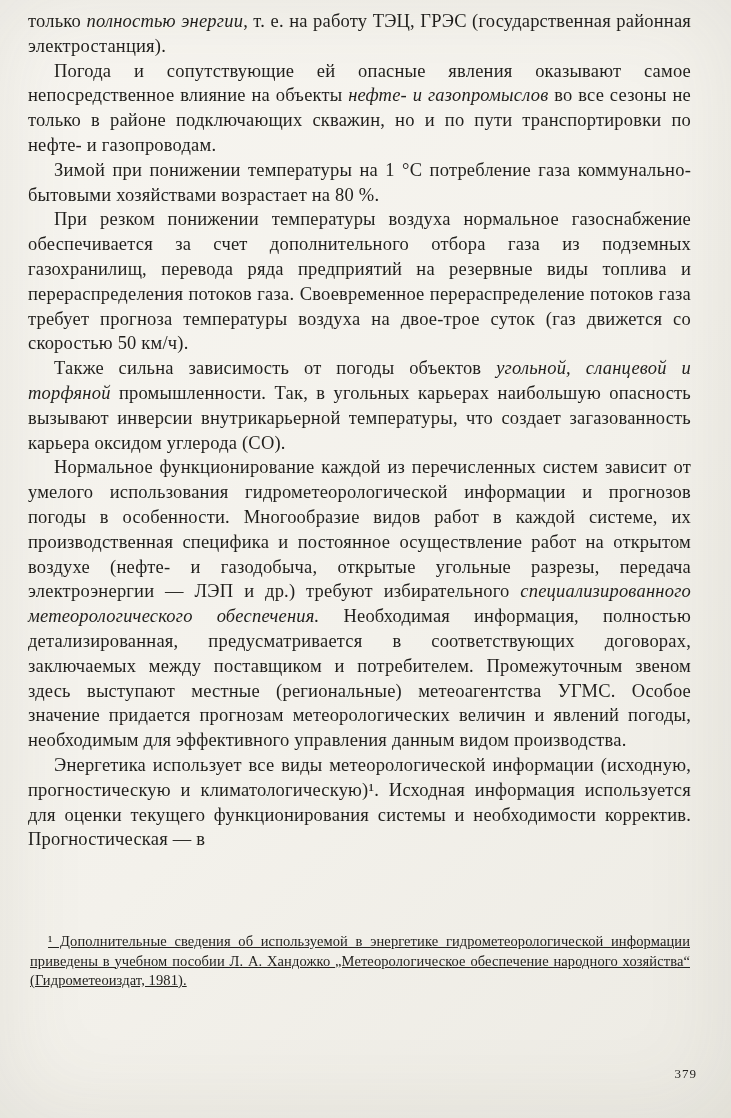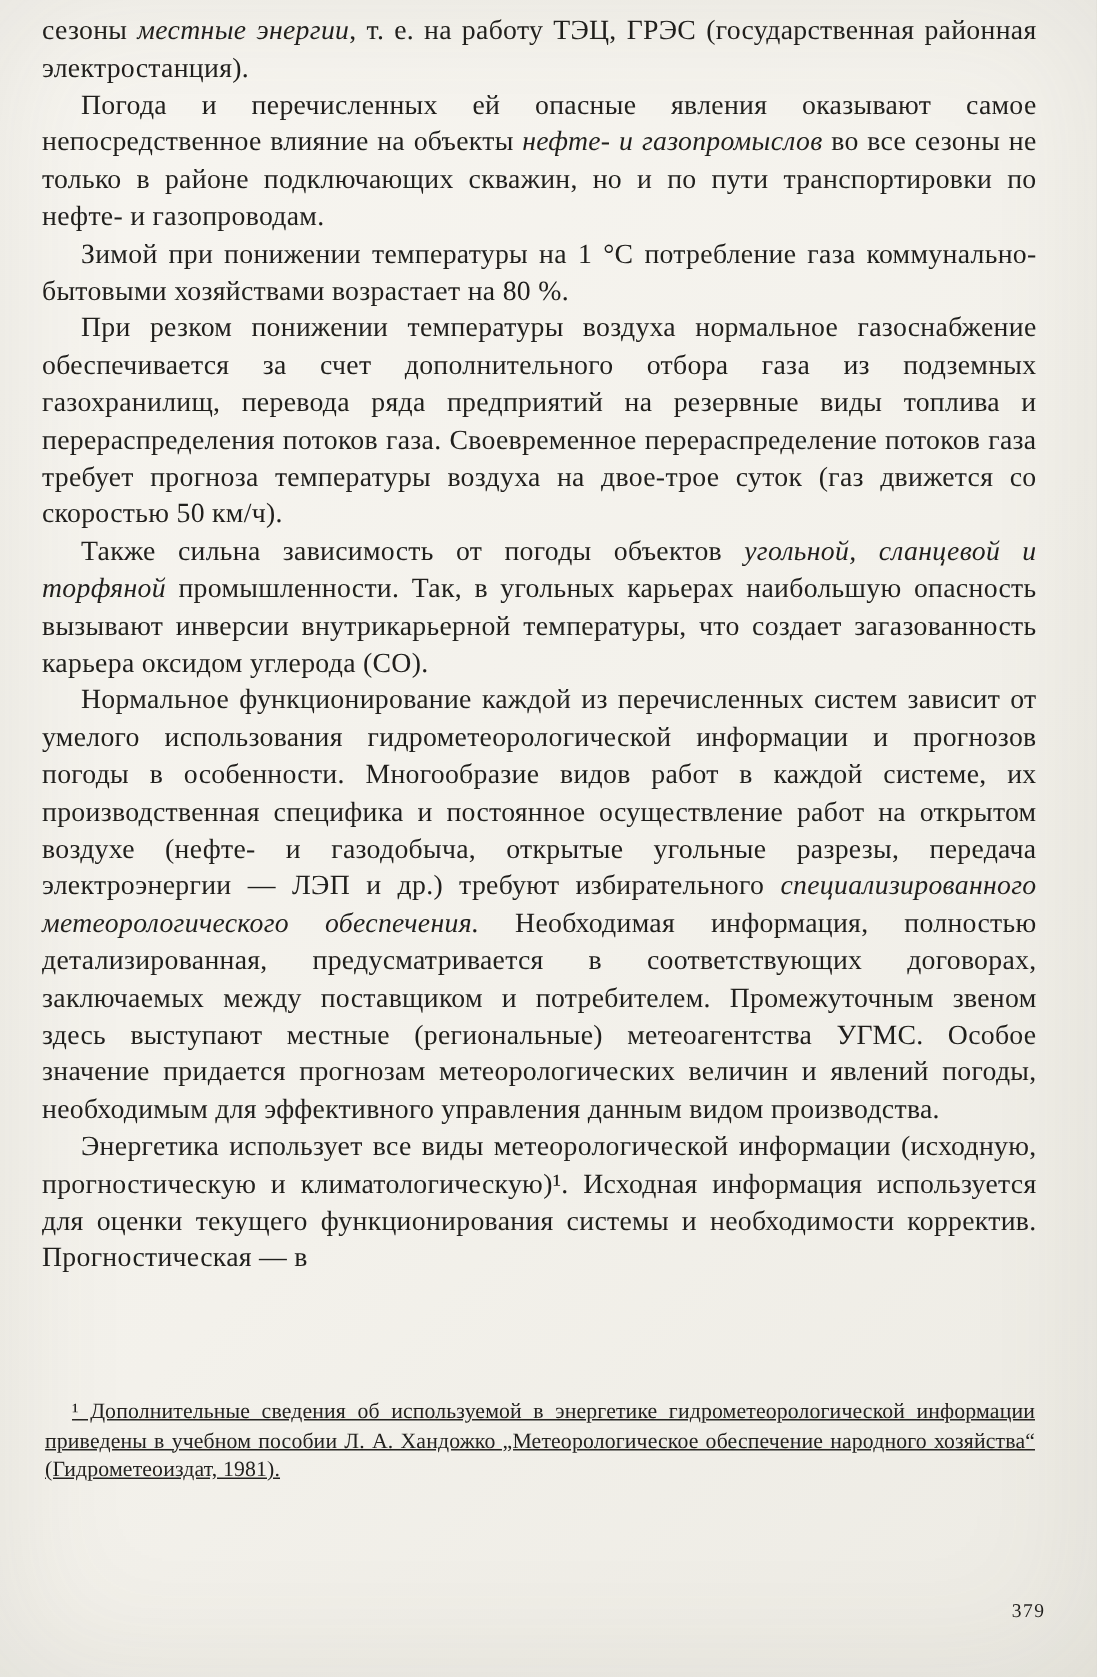--- a/index.html
+++ b/index.html
@@ -46,22 +46,22 @@
     font-size:13px;
     letter-spacing:1px;
   }
 </style>
 </head>
 <body>
 
 <div class="page">
 
   <div class="body-text">
-    <p class="para first"><span>сезоны </span><span class="it">местные энергии</span><span>, т. е. на работу ТЭЦ, ГРЭС (государственная районная электростанция).</span></p>
-    <p class="para"><span>Погода и перечисленных ей опасные явления оказывают самое непосредственное влияние на объекты </span><span class="it">нефте- и газопромыслов</span><span> во все сезоны не только в районе подключающих скважин, но и по пути транспортировки по нефте- и газопроводам.</span></p>
+    <p class="para first"><span>только </span><span class="it">полностью энергии</span><span>, т. е. на работу ТЭЦ, ГРЭС (государственная районная электростанция).</span></p>
+    <p class="para"><span>Погода и сопутствующие ей опасные явления оказывают самое непосредственное влияние на объекты </span><span class="it">нефте- и газопромыслов</span><span> во все сезоны не только в районе подключающих скважин, но и по пути транспортировки по нефте- и газопроводам.</span></p>
     <p class="para"><span>Зимой при понижении температуры на 1 °С потребление газа коммунально-бытовыми хозяйствами возрастает на 80 %.</span></p>
     <p class="para"><span>При резком понижении температуры воздуха нормальное газоснабжение обеспечивается за счет дополнительного отбора газа из подземных газохранилищ, перевода ряда предприятий на резервные виды топлива и перераспределения потоков газа. Своевременное перераспределение потоков газа требует прогноза температуры воздуха на двое-трое суток (газ движется со скоростью 50 км/ч).</span></p>
     <p class="para"><span>Также сильна зависимость от погоды объектов </span><span class="it">угольной, сланцевой и торфяной</span><span> промышленности. Так, в угольных карьерах наибольшую опасность вызывают инверсии внутрикарьерной температуры, что создает загазованность карьера оксидом углерода (СО).</span></p>
     <p class="para"><span>Нормальное функционирование каждой из перечисленных систем зависит от умелого использования гидрометеорологической информации и прогнозов погоды в особенности. Многообразие видов работ в каждой системе, их производственная специфика и постоянное осуществление работ на открытом воздухе (нефте- и газодобыча, открытые угольные разрезы, передача электроэнергии — ЛЭП и др.) требуют избирательного </span><span class="it">специализированного метеорологического обеспечения.</span><span> Необходимая информация, полностью детализированная, предусматривается в соответствующих договорах, заключаемых между поставщиком и потребителем. Промежуточным звеном здесь выступают местные (региональные) метеоагентства УГМС. Особое значение придается прогнозам метеорологических величин и явлений погоды, необходимым для эффективного управления данным видом производства.</span></p>
     <p class="para"><span>Энергетика использует все виды метеорологической информации (исходную, прогностическую и климатологическую)¹. Исходная информация используется для оценки текущего функционирования системы и необходимости корректив. Прогностическая — в</span></p>
   </div>
 
   <div class="footnote">
     <p class="fn-text">¹ Дополнительные сведения об используемой в энергетике гидрометеорологической информации приведены в учебном пособии Л. А. Хандожко „Метеорологическое обеспечение народного хозяйства“ (Гидрометеоиздат, 1981).</p>
   </div>

